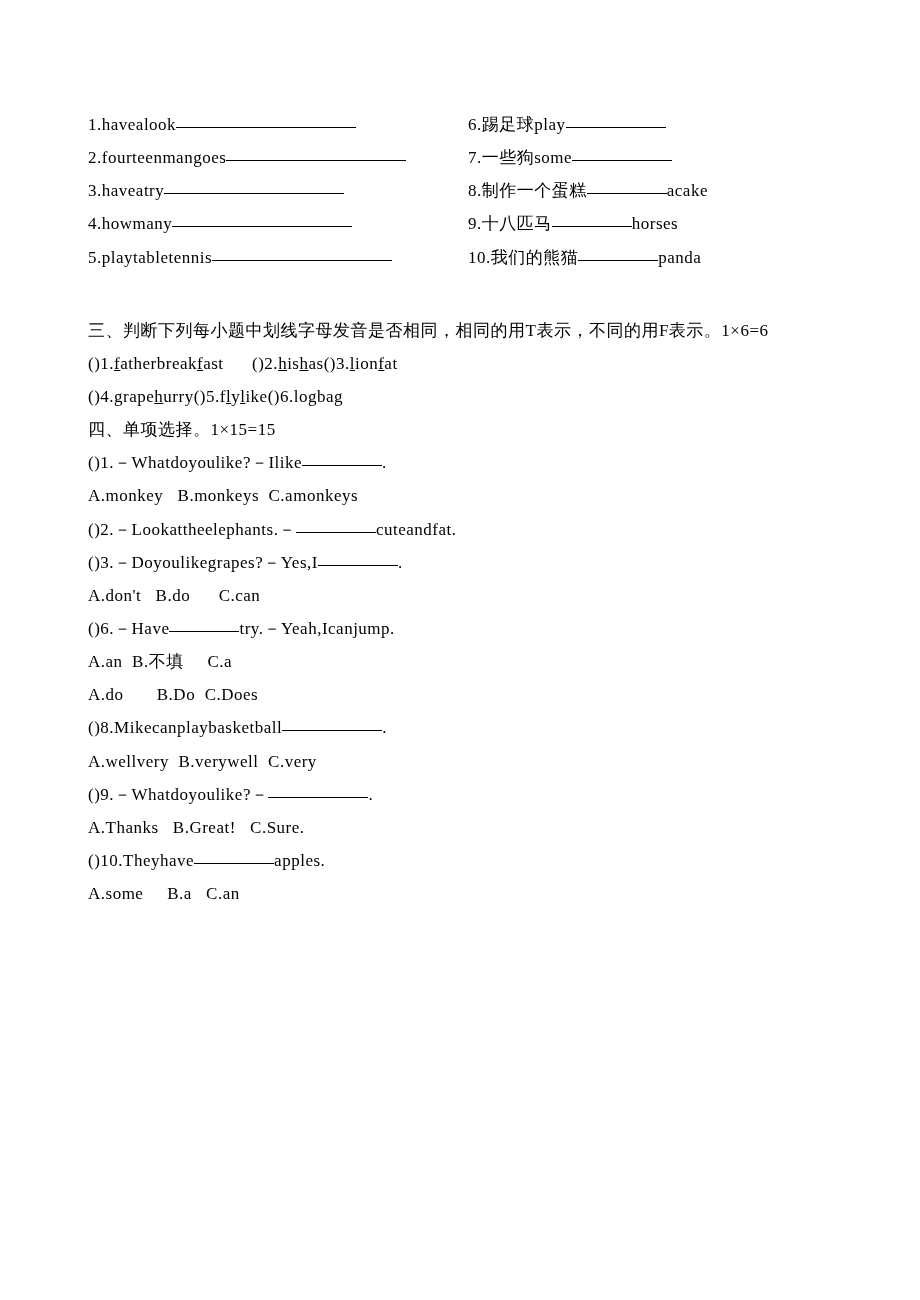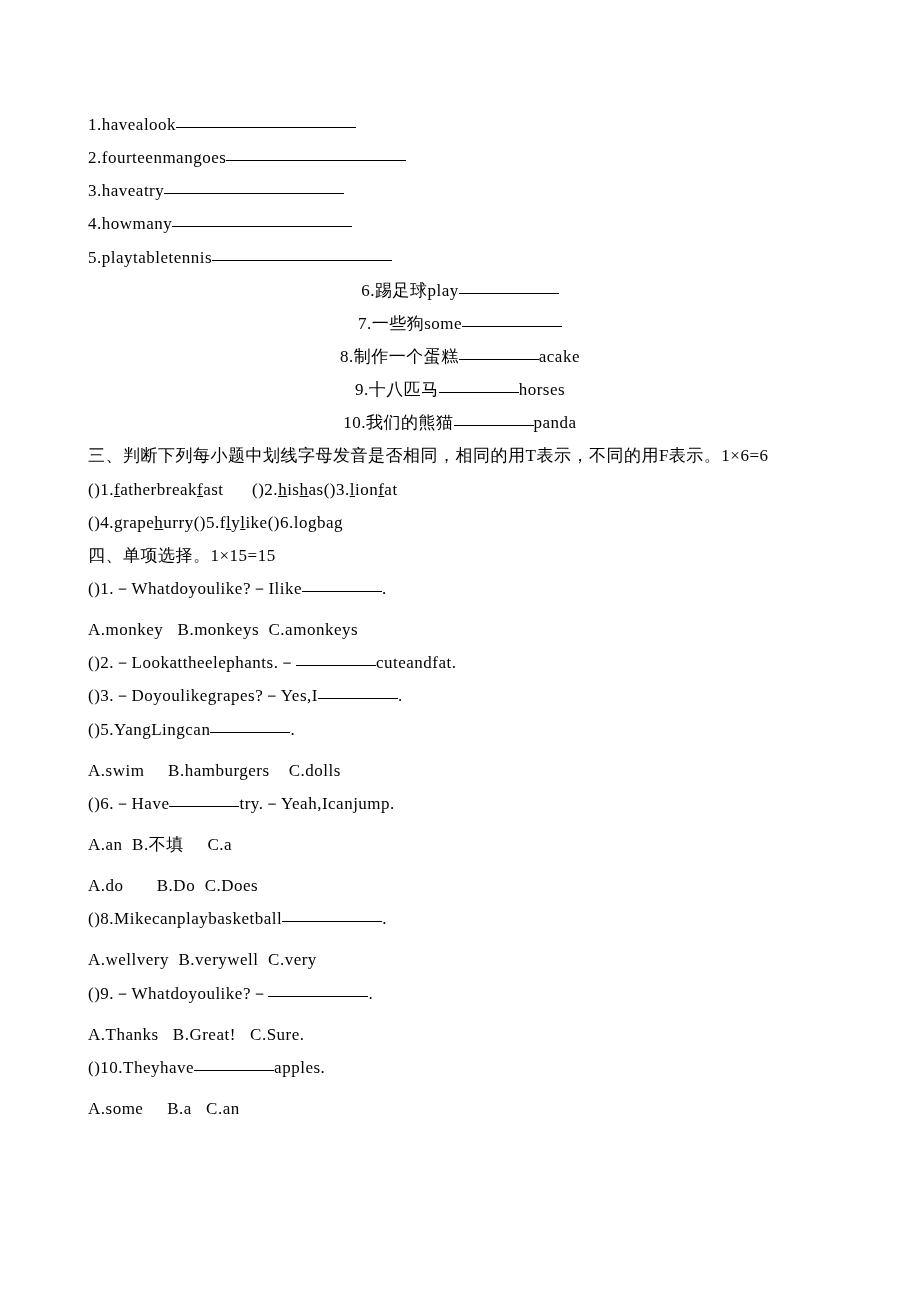--- a/index.html
+++ b/index.html
@@ -12,29 +12,28 @@
     width: 920px;
     min-height: 1300px;
     line-height: 1.95;
     letter-spacing: 0.5px;
   }
   .content {
     padding: 108px 88px 40px 88px;
   }
   .two-col {
     display: flex;
-    flex-direction: column;
+    flex-direction: row;
     font-family: Liberation Serif, serif;
   }
   .col-left {
     width: 380px;
   }
   .col-right {
     flex: 1;
-    text-align: center;
   }
   .row-line {
     white-space: nowrap;
   }
   .blank-long {
     display: inline-block;
     border-bottom: 1px solid #000;
     width: 180px;
     vertical-align: baseline;
     position: relative;
@@ -60,24 +59,24 @@
     display: inline-block;
     border-bottom: 1px solid #000;
     width: 70px;
     vertical-align: baseline;
     position: relative;
     top: -2px;
   }
   .section-title {
     text-indent: -2.6em;
     padding-left: 2.6em;
+    margin-top: 40px;
   }
   .label-line {
     white-space: pre;
-    margin-top: 8px;
   }
   u {
     text-decoration: underline;
   }
 </style>
 </head>
 <body>
 
 <div class="content">
 
@@ -116,27 +115,24 @@
     <div class="row-line"><span>()1.</span><span>－Whatdoyoulike?－Ilike</span><span class="blank-short"></span><span>.</span></div>
     <div class="label-line">A.monkey   B.monkeys  C.amonkeys</div>
   </div>
 
   <div>
     <div class="row-line"><span>()2.</span><span>－Lookattheelephants.－</span><span class="blank-short"></span><span>cuteandfat.</span></div>
   </div>
 
   <div>
     <div class="row-line"><span>()3.</span><span>－Doyoulikegrapes?－Yes,I</span><span class="blank-short"></span><span>.</span></div>
+    <div class="label-line">A.don't   B.do      C.can</div>
   </div>
 
 
-  <div>
-    <div class="row-line"><span>()5.</span><span>YangLingcan</span><span class="blank-short"></span><span>.</span></div>
-    <div class="label-line">A.swim     B.hamburgers    C.dolls</div>
-  </div>
 
   <div>
     <div class="row-line"><span>()6.</span><span>－Have</span><span class="blank-mid"></span><span>try.－Yeah,Icanjump.</span></div>
     <div class="label-line">A.an  B.不填     C.a</div>
   </div>
 
   <div>
     <div class="label-line">A.do       B.Do  C.Does</div>
   </div>
 

